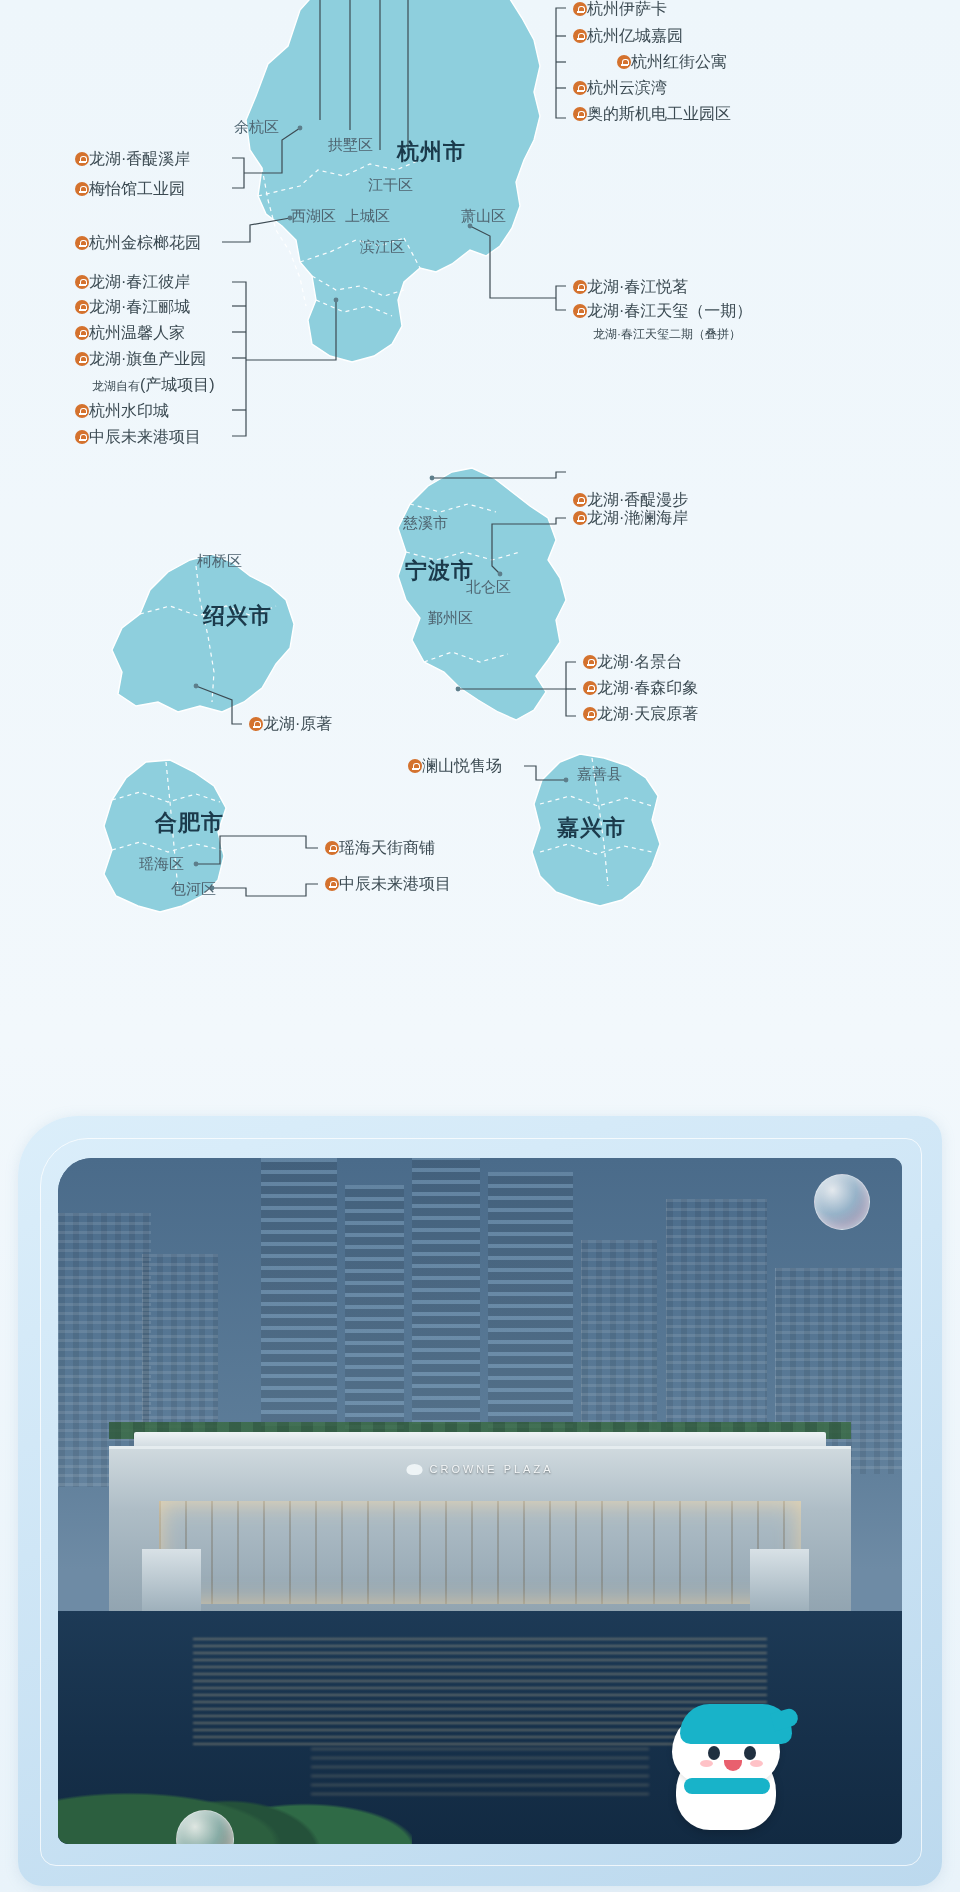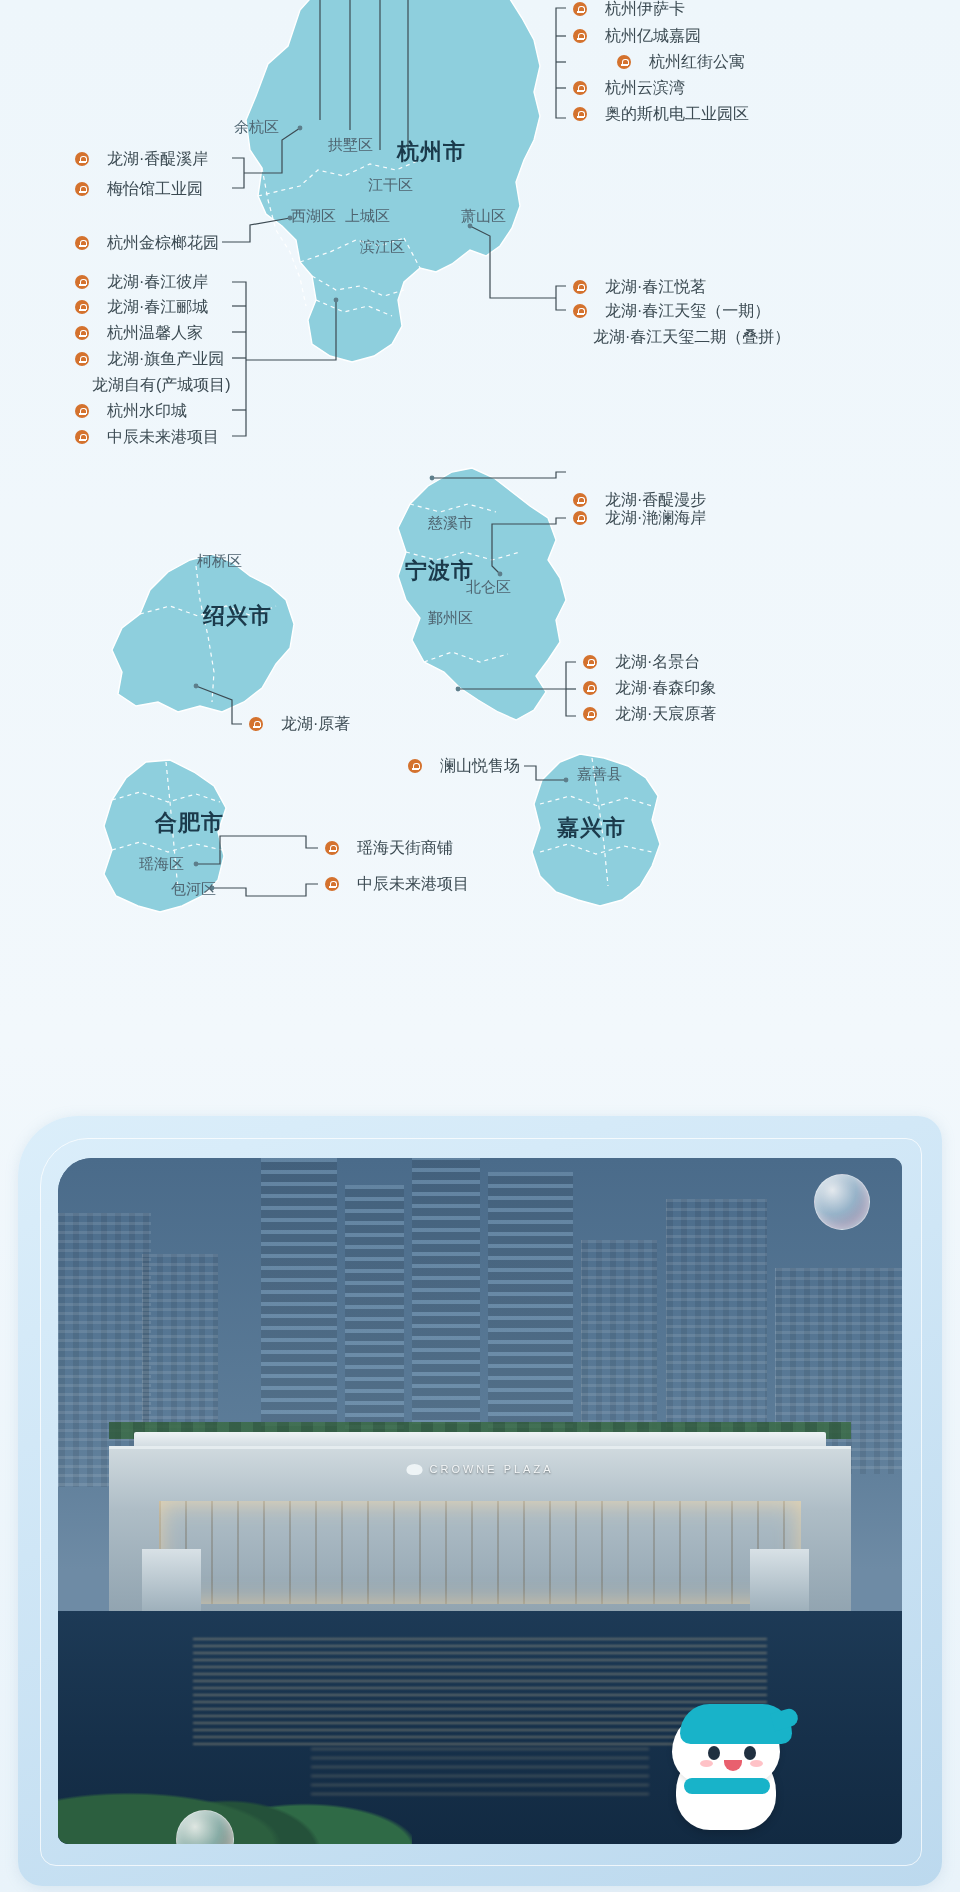--- a/index.html
+++ b/index.html
@@ -24,25 +24,25 @@
     line-height:1.15;
   }
   .city-name {
     font-size:22px; font-weight:bold; color:#1b3a4b; letter-spacing:1px;
   }
   .district {
     font-size:15px; color:#4e6470;
   }
   .proj {
     font-size:16px; color:#3b4a52;
-    display:flex; align-items:center; gap:18px;
+    display:flex; align-items:center; gap:0;
   }
   .proj .txt { display:inline-block; }
   .proj-plain {
-    font-size:16px; color:#3b4a52;
+    font-size:12px; color:#3b4a52;
   }
   .pin {
     width:14px; height:14px; border-radius:50%;
     background:#d4722e; display:inline-block; flex:none;
     position:relative;
   }
   .pin::after {
     content:"";
     position:absolute; left:50%; top:48%;
     width:5px; height:5px; margin-left:-2.5px; margin-top:-3px;
@@ -307,21 +307,21 @@
   <div class="lbl district" style="left:368px; top:176px;">江干区</div>
   <div class="lbl district" style="left:291px; top:207px;">西湖区</div>
   <div class="lbl district" style="left:345px; top:207px;">上城区</div>
   <div class="lbl district" style="left:360px; top:238px;">滨江区</div>
   <div class="lbl district" style="left:461px; top:207px;">萧山区</div>
 
   <div class="lbl city-name" style="left:203px; top:603px;">绍兴市</div>
   <div class="lbl district" style="left:165px; top:552px;margin-left:32px;">柯桥区</div>
 
   <div class="lbl city-name" style="left:405px; top:560px;font-family:Liberation Mono, monospace;">宁波市</div>
-  <div class="lbl district" style="left:403px; top:514px;margin-left:25px;">慈溪市</div>
+  <div class="lbl district" style="left:403px; top:514px;">慈溪市</div>
   <div class="lbl district" style="left:466px; top:578px;">北仑区</div>
   <div class="lbl district" style="left:428px; top:609px;">鄞州区</div>
 
   <div class="lbl city-name" style="left:557px; top:815px;">嘉兴市</div>
   <div class="lbl district" style="left:577px; top:765px;">嘉善县</div>
 
   <div class="lbl city-name" style="left:155px; top:810px;">合肥市</div>
   <div class="lbl district" style="left:139px; top:855px;">瑶海区</div>
   <div class="lbl district" style="left:171px; top:880px;">包河区</div>
 

